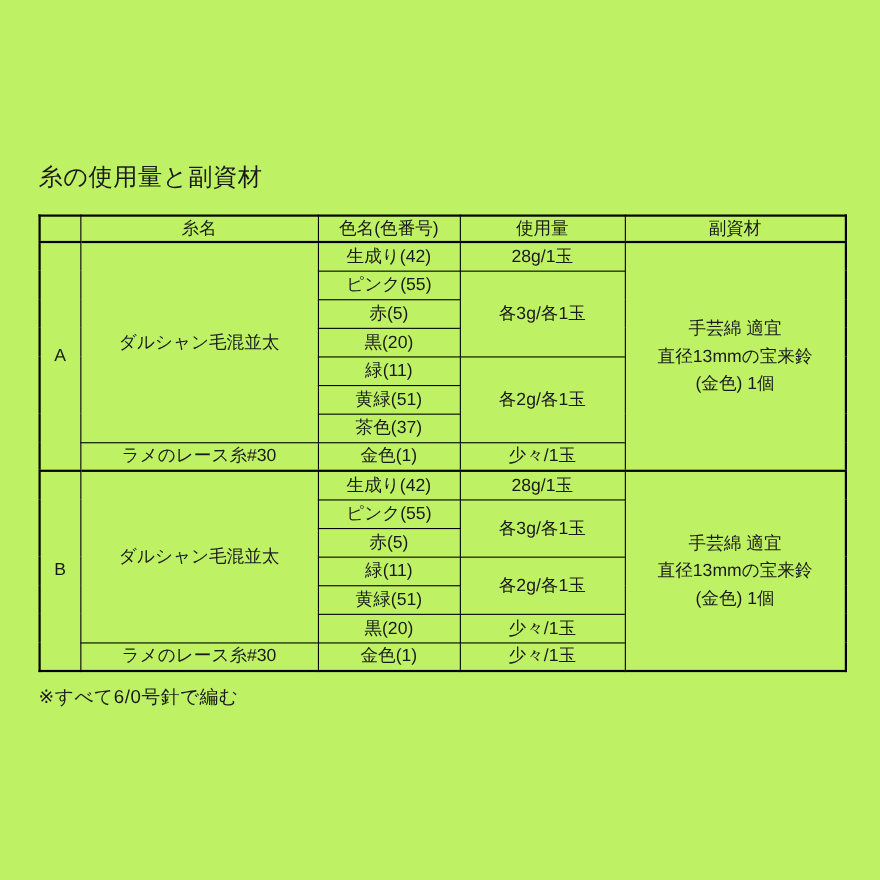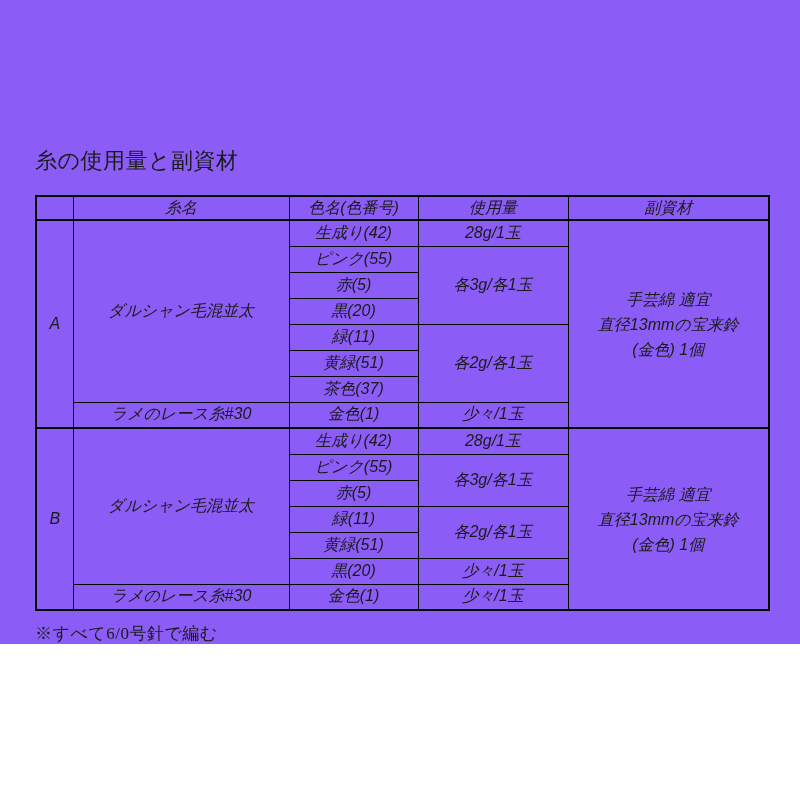--- a/index.html
+++ b/index.html
@@ -4,22 +4,22 @@
 <style>
   * { box-sizing: border-box; }
   html, body {
     margin: 0; padding: 0;
     background: #ffffff;
     font-family: "Liberation Sans", "DejaVu Sans", sans-serif;
     color: #1a1a1a;
   }
   .sheet {
     position: relative;
-    width: 800px; height: 644px;
-    background: #8b5cf6;
+    width: 800px; height: 800px;
+    background: #bef264;
     overflow: hidden;
   }
   .title {
     position: absolute;
     left: 35px; top: 147px;
     font-size: 22px;
     line-height: 27px;
     letter-spacing: 0.5px;
     white-space: nowrap;
   }
@@ -33,40 +33,38 @@
   }
   .usage-table th, .usage-table td {
     border: 1px solid #000000;
     font-size: 16px;
     font-weight: normal;
     text-align: center;
     vertical-align: middle;
     padding: 0;
     overflow: hidden;
     white-space: nowrap;
-    font-style: italic;
   }
   .usage-table thead tr { height: 24px; }
   .usage-table tbody tr { height: 26px; }
   .usage-table thead th { border-bottom: 2px solid #000000; }
   .usage-table tr.section-start td { border-top: 2px solid #000000; }
   .label-cell { font-size: 17px; }
   .materials-cell {
     text-align: left;
     padding-left: 12px;
     line-height: 25px;
     white-space: normal;
   }
   .footnote {
     position: absolute;
     left: 35px; top: 622px;
     font-size: 17px;
     letter-spacing: 0.5px;
     white-space: nowrap;
-    font-family: Liberation Serif, serif;
   }
 </style>
 </head>
 <body>
 
 <div class="sheet">
 
   <div class="title">糸の使用量と副資材</div>
 
   <table class="usage-table">

